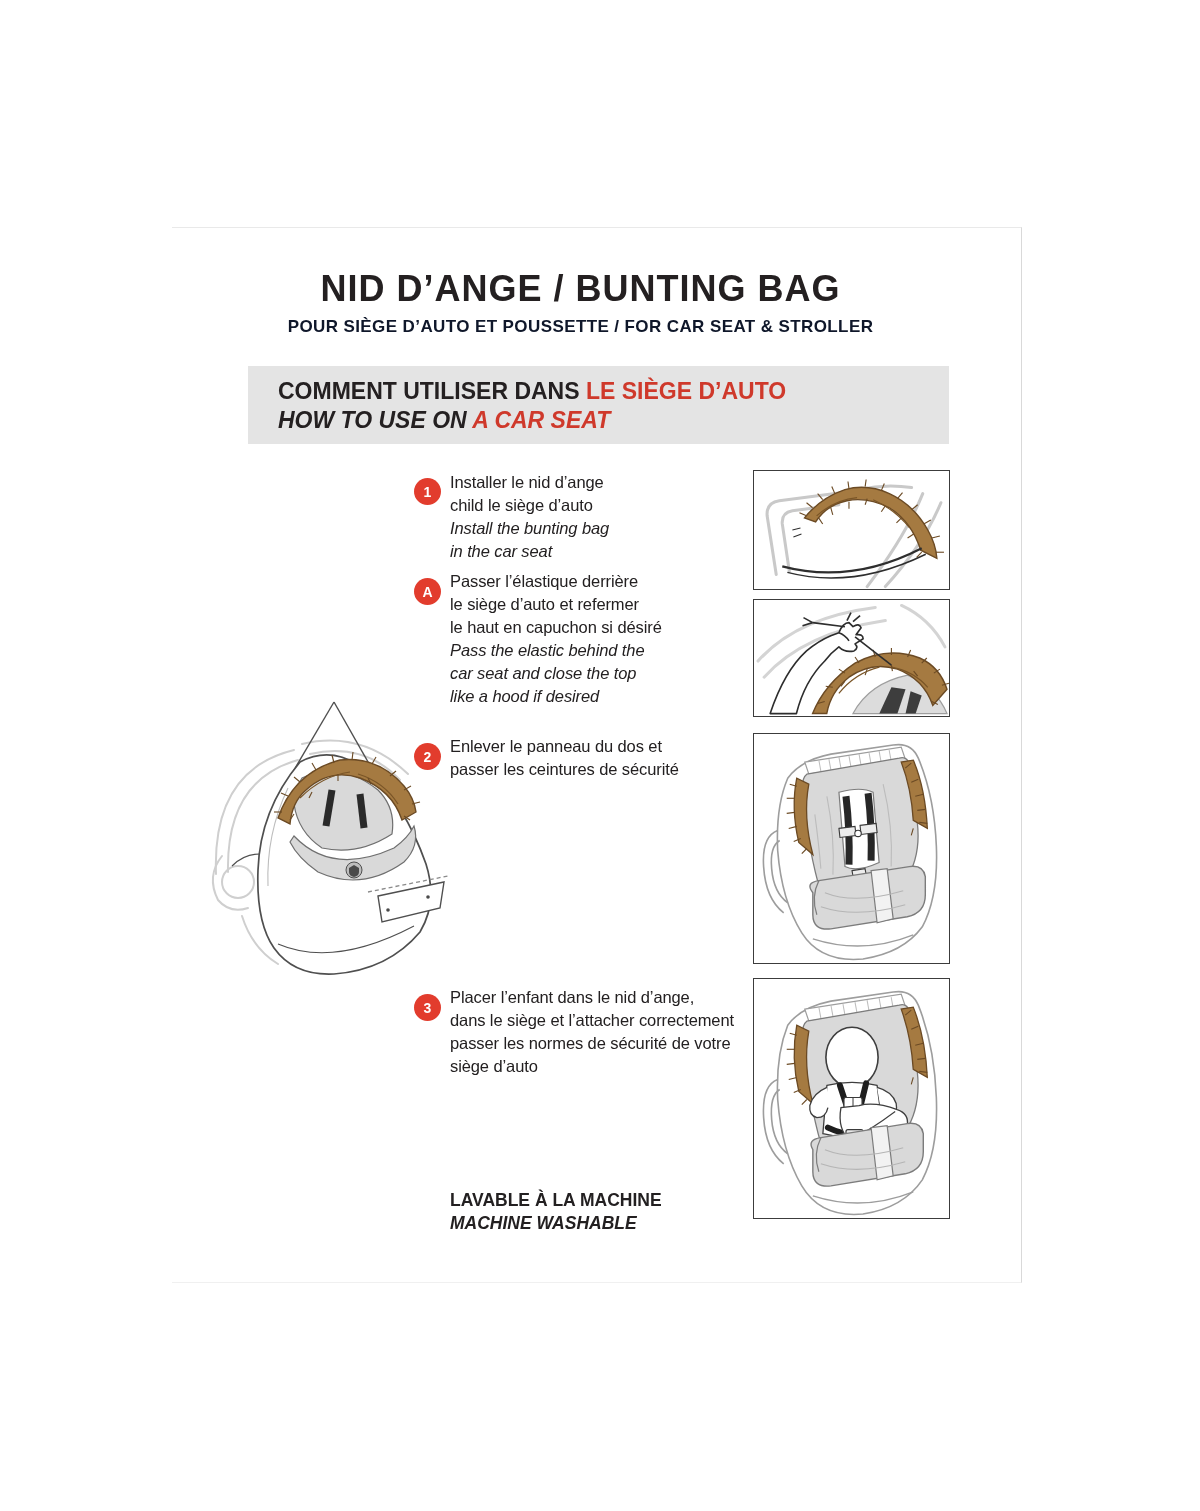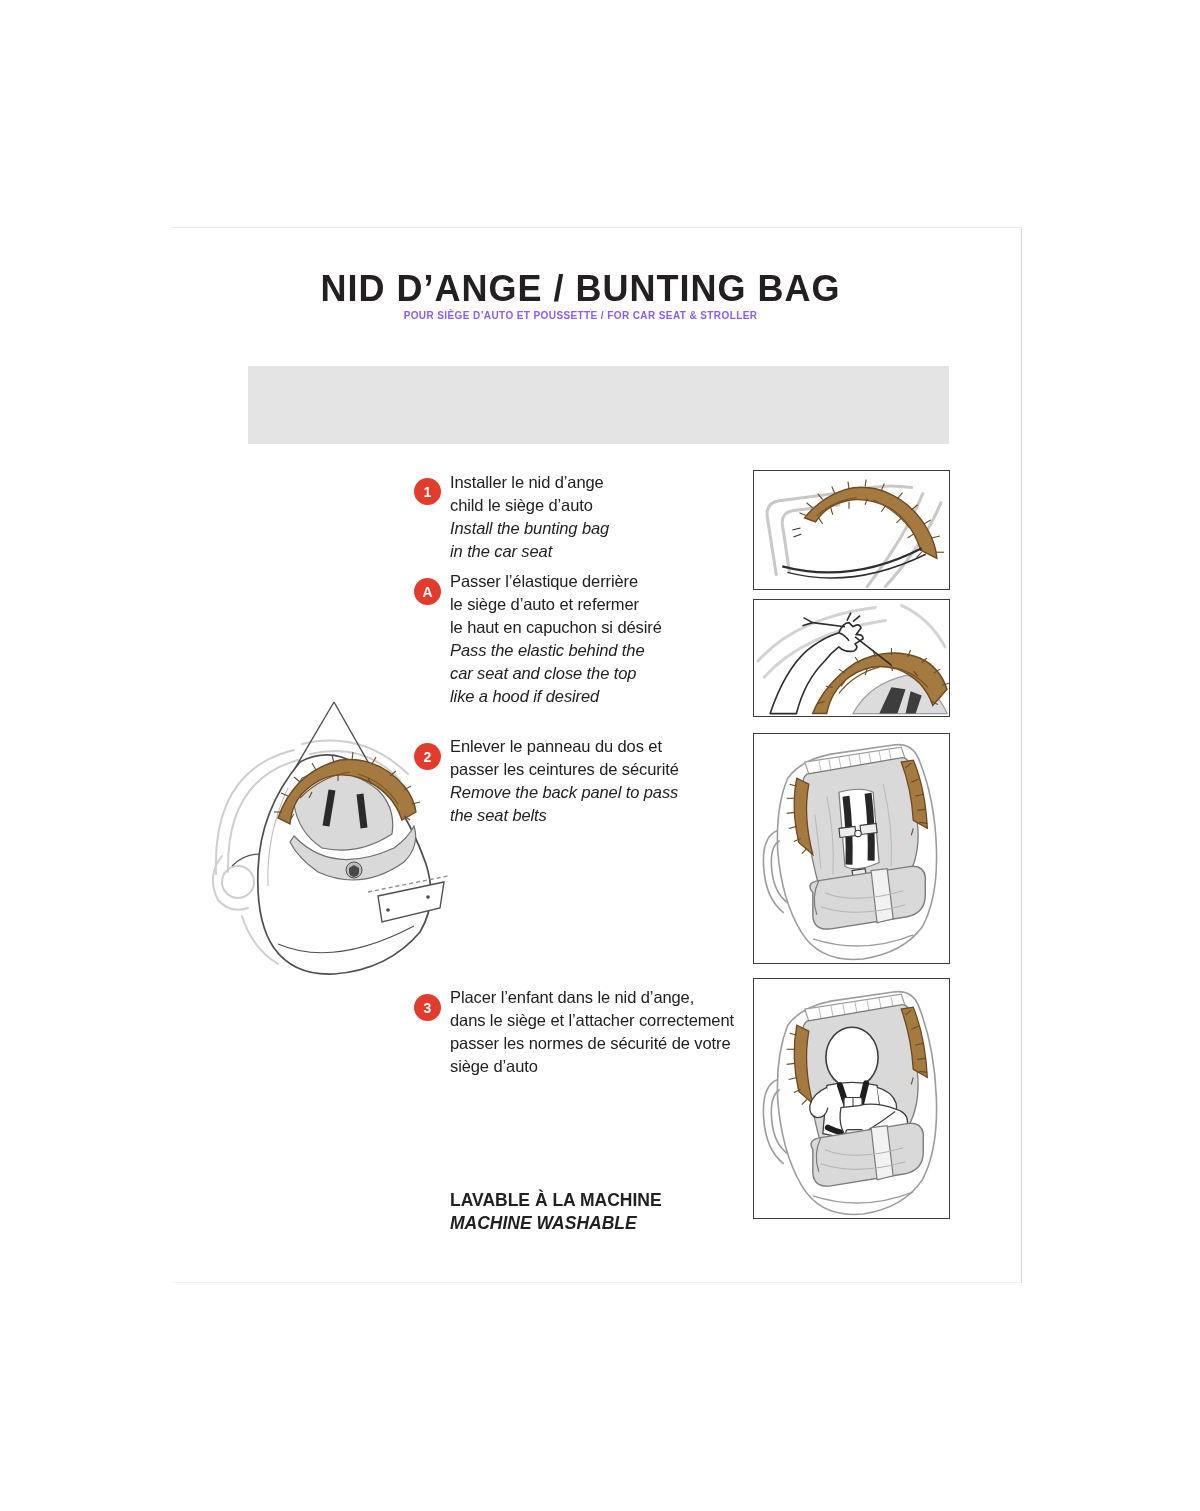--- a/index.html
+++ b/index.html
@@ -13,21 +13,21 @@
   
   .sheet-edge {
     position:absolute; left:172px; top:227px; width:849px; height:1054px;
     border-top:1px solid #e9e9e9; border-right:1px solid #d9d9d9; border-bottom:1px solid #f0f0f0;
     pointer-events:none;
   }
 
   
   .title-block { position:absolute; left:156px; top:268px; width:849px; text-align:center; }
   .page-title { margin:0; font-size:36px; font-weight:700; letter-spacing:1px; color:#242021; }
-  .page-subtitle { font-size:10px; font-weight:700; letter-spacing:0.4px; color:#8b5cf6; }
+  .page-subtitle { margin-top:7px; font-size:17px; font-weight:700; letter-spacing:0.4px; color:#0f172a; }
 
   
   .banner {
     position:absolute; left:248px; top:366px; width:701px; height:78px;
     background:#e4e4e4; box-sizing:border-box; padding:11px 0 0 30px;
   }
   .banner-line { font-size:23px; font-weight:700; line-height:29px; white-space:pre; color:#242021; }
   .banner-line.en { font-style:italic; }
   .red { color:#cf392b; }
 
@@ -68,20 +68,22 @@
 <body>
 
 <div class="sheet-edge"></div>
 
 <header class="title-block">
   <h1 class="page-title">NID D’ANGE / BUNTING BAG</h1>
   <div class="page-subtitle">POUR SIÈGE D’AUTO ET POUSSETTE / FOR CAR SEAT &amp; STROLLER</div>
 </header>
 
 <div class="banner">
+  <div class="banner-line fr"><span>COMMENT UTILISER DANS </span><span class="red">LE SIÈGE D’AUTO</span></div>
+  <div class="banner-line en"><span>HOW TO USE ON </span><span class="red">A CAR SEAT</span></div>
 </div>
 
 <div class="step" id="step-1">
   <div class="step-marker">1</div>
   <div class="step-text"><span class="fr">Installer le nid d’ange
 child le siège d’auto</span><br><span class="en">Install the bunting bag
 in the car seat</span></div>
 </div>
 
 <div class="step" id="step-a">
@@ -89,22 +91,21 @@
   <div class="step-text"><span class="fr">Passer l’élastique derrière
 le siège d’auto et refermer
 le haut en capuchon si désiré</span><br><span class="en">Pass the elastic behind the
 car seat and close the top
 like a hood if desired</span></div>
 </div>
 
 <div class="step" id="step-2">
   <div class="step-marker">2</div>
   <div class="step-text"><span class="fr">Enlever le panneau du dos et
-passer les ceintures de sécurité</span><br><span class="en">Remove the back panel to pass
-the seat belts</span></div>
+passer les ceintures de sécurité</span><br></div>
 </div>
 
 <div class="step" id="step-3">
   <div class="step-marker">3</div>
   <div class="step-text"><span class="fr">Placer l’enfant dans le nid d’ange,
 dans le siège et l’attacher correctement
 passer les normes de sécurité de votre
 siège d’auto</span><br></div>
 </div>
 

